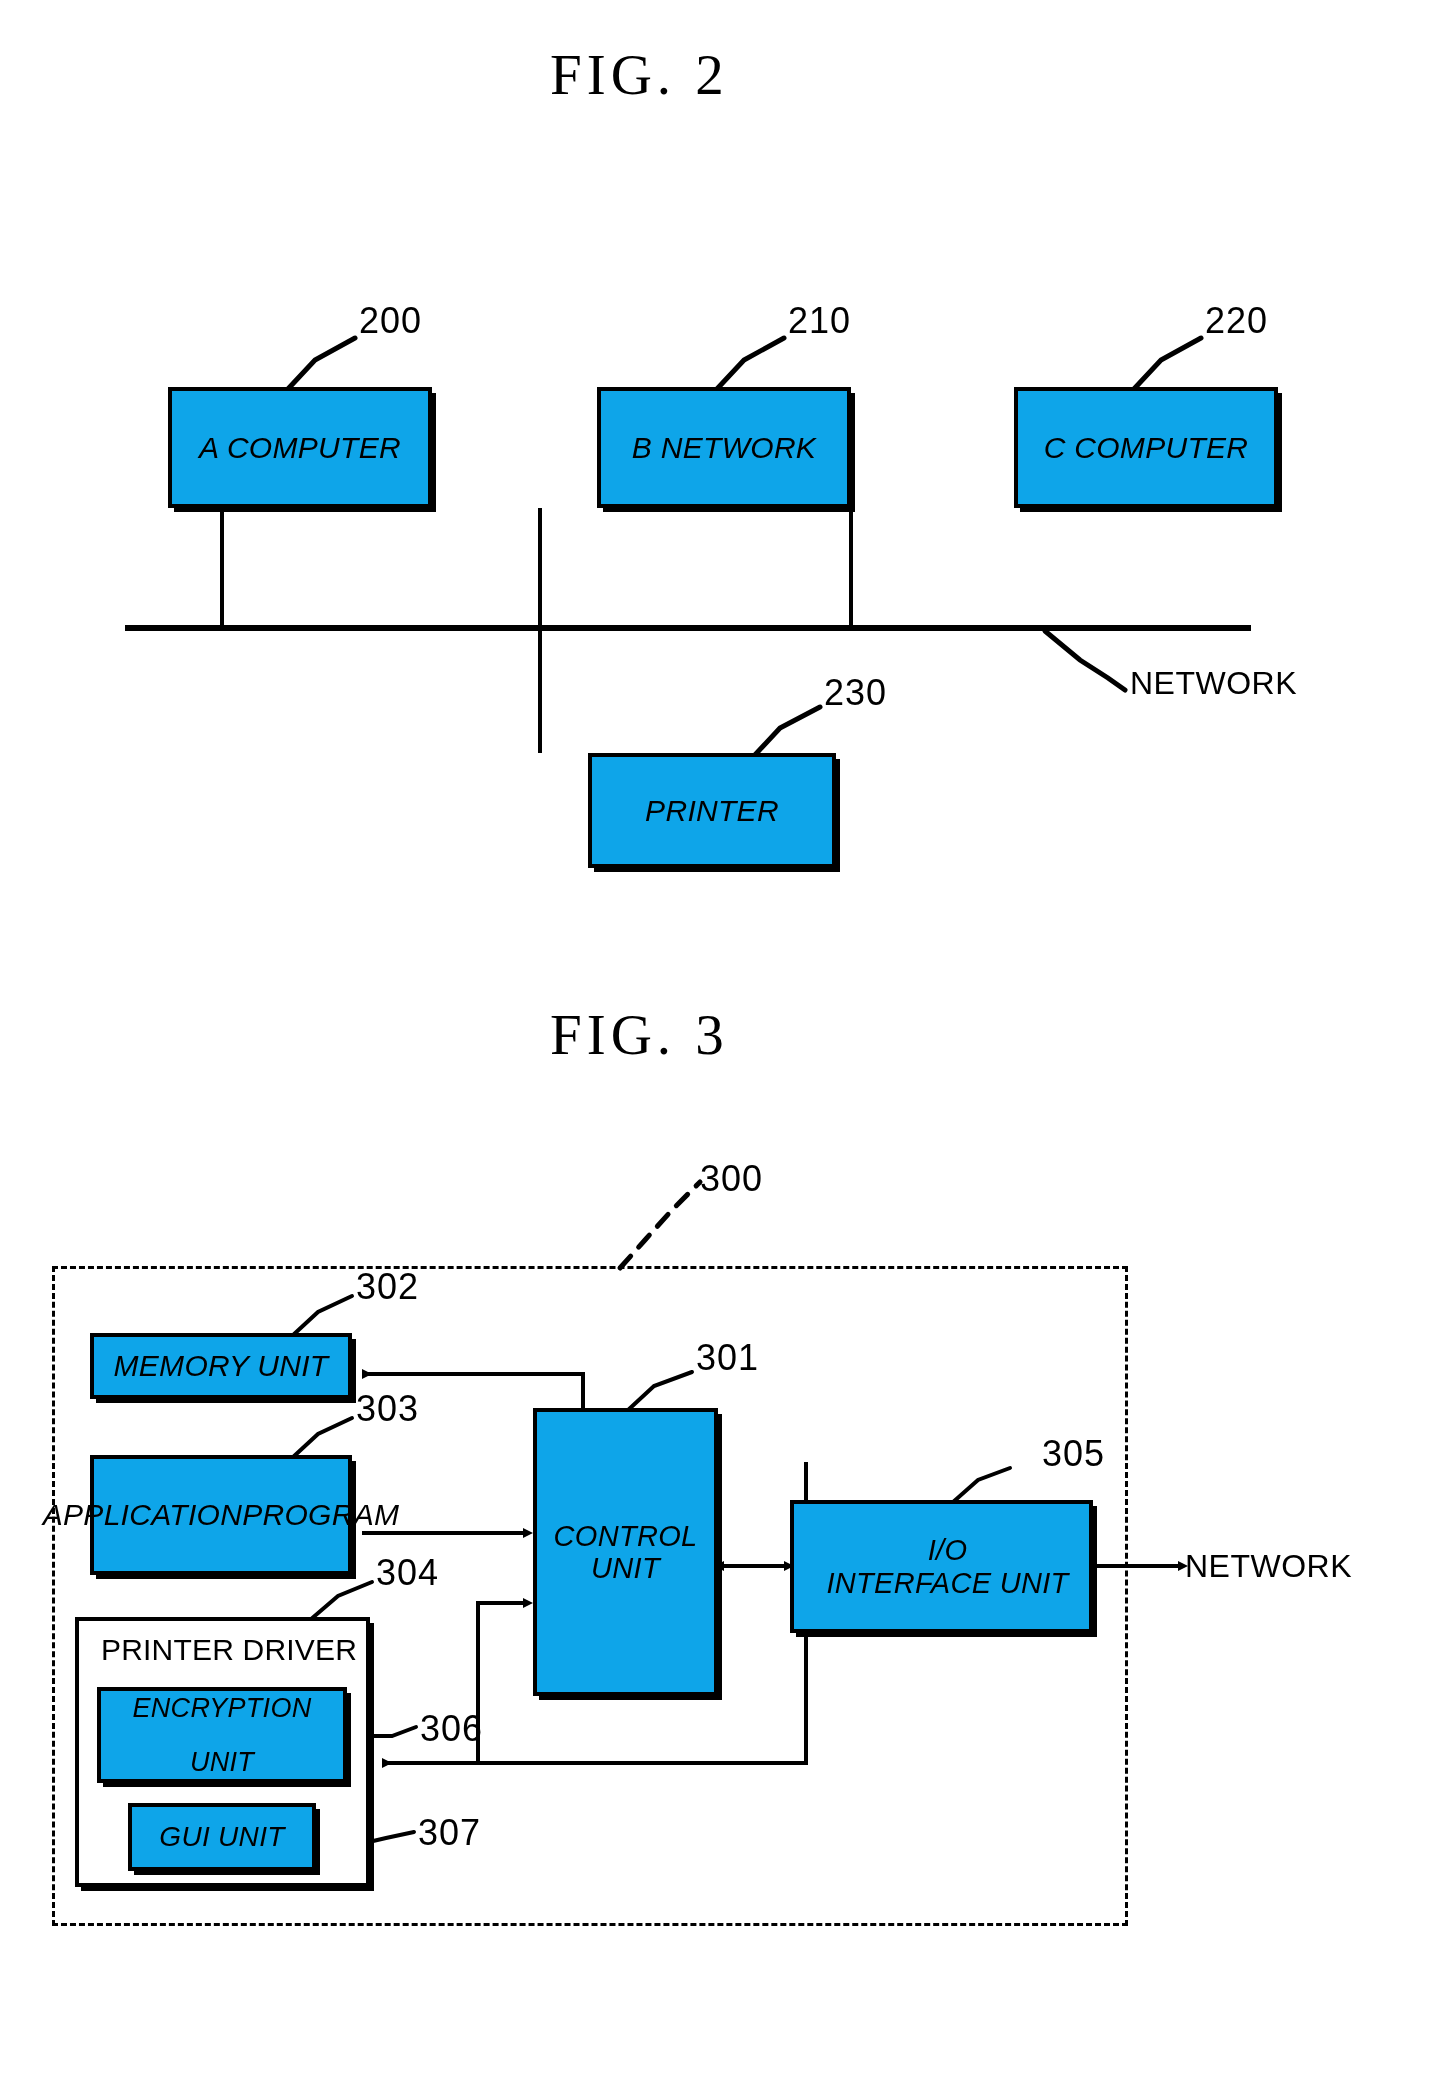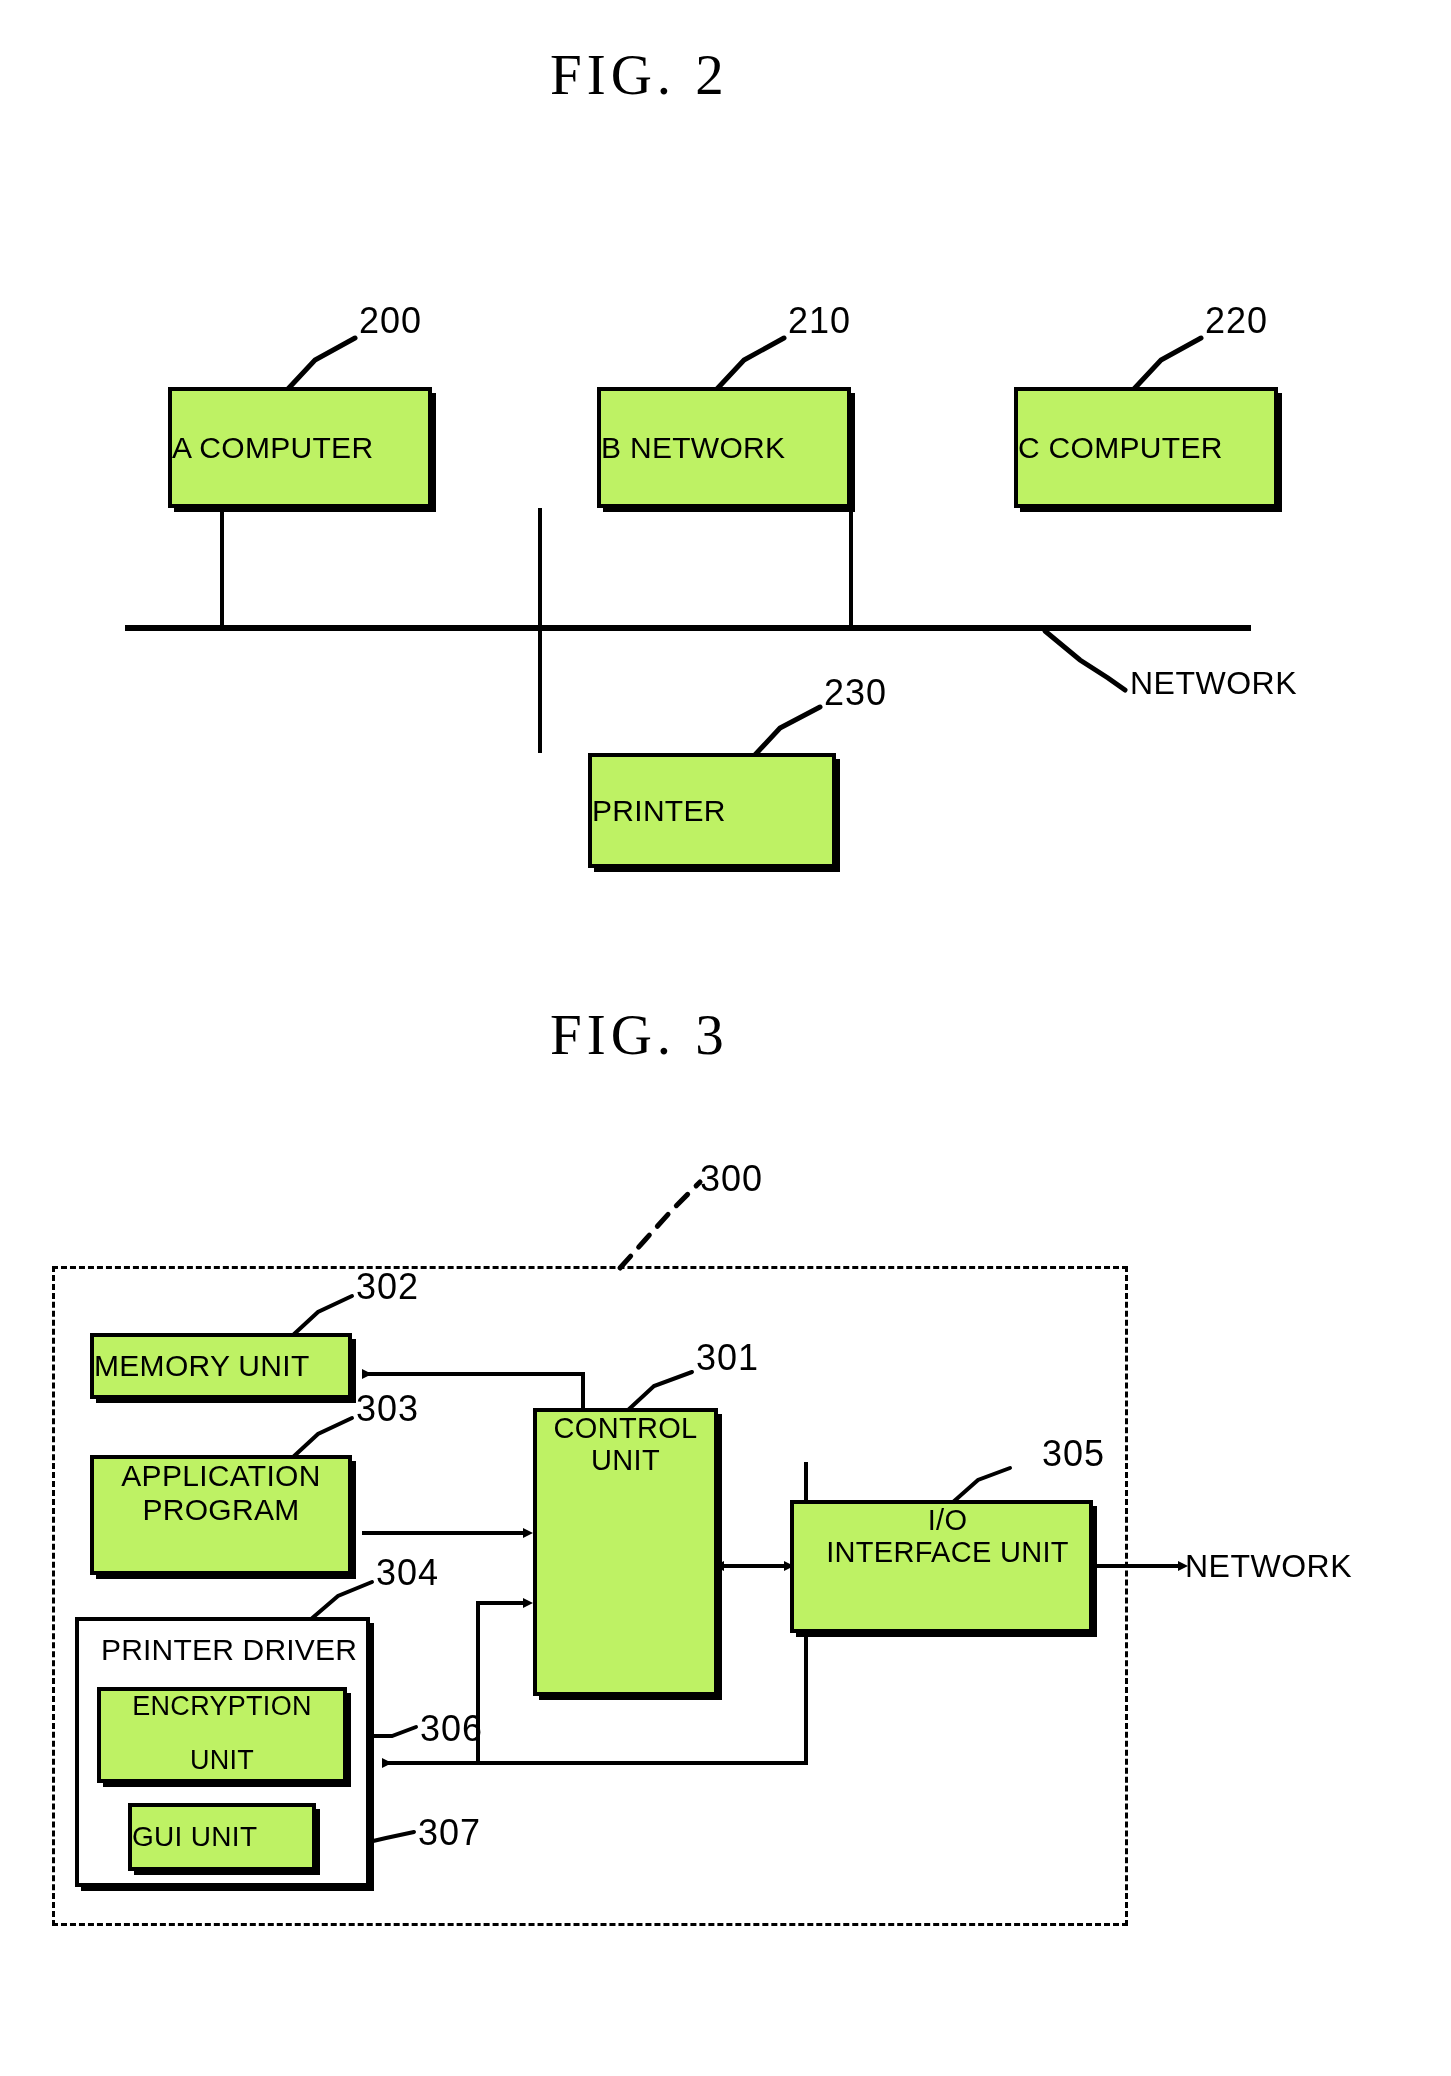--- a/index.html
+++ b/index.html
@@ -28,30 +28,31 @@
     position: absolute;
     left: 0;
     top: 0;
     width: 1451px;
     height: 2076px;
     pointer-events: none;
   }
   .node {
     position: absolute;
     border: 4px solid #000;
-    background: #bef264;
+    background: #0ea5e9;
     box-sizing: border-box;
     display: flex;
     align-items: center;
-    justify-content: flex-start;
+    justify-content: center;
     text-align: center;
     font-size: 30px;
     line-height: 1.12;
     letter-spacing: 0.3px;
     box-shadow: 5px 5px 0 -1px #000;
+    font-style: italic;
   }
   .ref {
     position: absolute;
     font-size: 36px;
     font-weight: 400;
     letter-spacing: 1px;
     white-space: nowrap;
   }
   .plain-label {
     position: absolute;
@@ -172,21 +173,21 @@
   <path d="M724,1566 L784,1566" stroke="#000" stroke-width="4" fill="none" marker-start="url(#arrL)" marker-end="url(#arrR)"></path>
 
   <path d="M1097,1566 L1178,1566" stroke="#000" stroke-width="4" fill="none" marker-start="url(#arrL)" marker-end="url(#arrR)"></path>
 </svg>
 
 <div class="node" style="left:90px; top:1333px; width:262px; height:66px;">
   <span>MEMORY UNIT</span>
 </div>
 <div class="ref" style="left:356px; top:1266px;">302</div>
 
-<div class="node" style="left:90px; top:1455px; width:262px; height:120px; flex-direction:column;">
+<div class="node" style="left:90px; top:1455px; width:262px; height:120px; flex-direction:row;">
   <span>APPLICATION</span>
   <span>PROGRAM</span>
 </div>
 <div class="ref" style="left:356px; top:1388px;">303</div>
 
 <div class="driver-box" style="left:75px; top:1617px; width:295px; height:270px;"></div>
 <div class="driver-title" style="left:101px; top:1633px;">PRINTER DRIVER</div>
 <div class="ref" style="left:376px; top:1552px;">304</div>
 
 <div class="node" style="left:97px; top:1687px; width:250px; height:96px; flex-direction:column; font-size:27px;gap:24px;">

